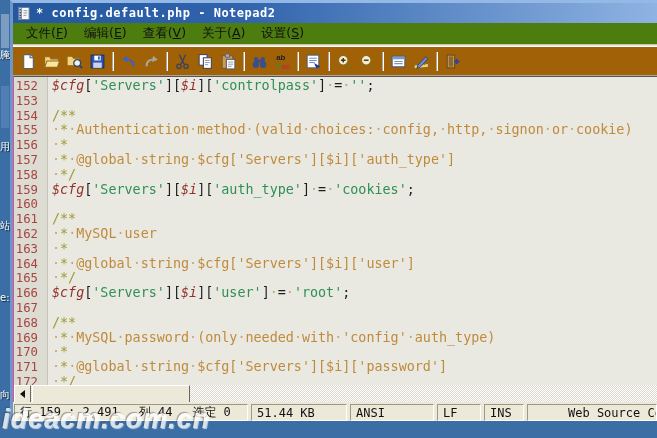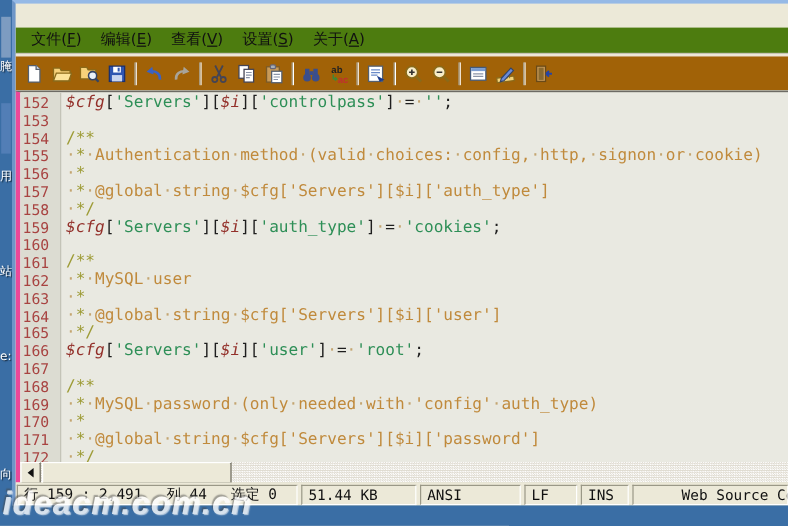--- a/index.html
+++ b/index.html
@@ -29,21 +29,21 @@
   .mi{padding:2px 8px;white-space:nowrap;}
 
   .toolbar{position:absolute;left:0;top:43px;right:0;height:30px;background:#a16207;
     border-top:1px solid #FFFFFF;border-bottom:1px solid #ACA899;
     display:flex;align-items:center;padding-left:4px;}
   .tbtn{width:23px;height:23px;display:flex;align-items:center;justify-content:center;}
   .tsep{width:2px;height:19px;border-left:1px solid #ACA899;border-right:1px solid #FFFFFF;margin:0 3px;}
 
   
   .editwrap{position:absolute;left:0;top:73px;right:0;height:326px;
-    border-left:4px solid #ec4899;border-top:1px solid #555;}
+    border-left:1px solid #ec4899;border-top:1px solid #555;}
   .editor{position:absolute;left:0;top:0;right:0;height:308px;background:#E9E9E1;overflow:hidden;}
   .gutter{position:absolute;left:0;top:0;bottom:0;width:34px;background:#DCDCD2;
     border-right:1px solid #C4C4B8;}
   .code-lines{position:absolute;left:0;top:2px;right:0;
     font-family:"DejaVu Sans Mono",monospace;font-size:13.4px;line-height:14.8px;white-space:pre;}
   .cl{display:flex;height:14.8px;}
   .ln{flex:0 0 30px;text-align:right;padding-right:6px;color:#A84341;font-size:12.3px;}
   .ct{padding-left:8px;color:#1E1E1E;}
   .tk-v{color:#93302A;font-style:italic;}
   .tk-s{color:#2E8F57;}
@@ -93,27 +93,41 @@
   <div class="blob2"></div>
 <span class="frag" style="top: 48px;">腌</span>
     <span class="frag" style="top: 140px;">用</span>
     <span class="frag" style="top: 219px;">站</span>
     <span class="frag" style="top: 292px;">e:</span>
     <span class="frag" style="top: 388px;">向</span>
   </div>
 
 <div class="window">
 
+  <div class="titlebar">
+    <span>
+      <svg width="15" height="15" viewBox="0 0 16 16">
+        <rect x="3" y="1.5" width="11" height="13" fill="#F8F8F4" stroke="#667799" stroke-width="1"></rect>
+        <rect x="3" y="1.5" width="3" height="13" fill="#BFD4EC" stroke="#667799" stroke-width="0.8"></rect>
+        <circle cx="4.5" cy="4" r="0.9" fill="#445"></circle>
+          <circle cx="4.5" cy="7" r="0.9" fill="#445"></circle>
+        <circle cx="4.5" cy="10" r="0.9" fill="#445"></circle>
+          <circle cx="4.5" cy="12.5" r="0.9" fill="#445"></circle>
+        <path d="M8 5h4M8 7.5h4M8 10h3" stroke="#8A94A8" stroke-width="1"></path>
+      </svg>
+    </span>
+    <span class="title">* config.default.php - Notepad2</span>
+  </div>
 
   <div class="menubar">
       <span class="mi">文件(<u>F</u>)</span>
       <span class="mi">编辑(<u>E</u>)</span>
       <span class="mi">查看(<u>V</u>)</span>
+      <span class="mi">关于(<u>A</u>)</span>
       <span class="mi">设置(<u>S</u>)</span>
-      <span class="mi">关于(<u>A</u>)</span>
     </div>
 
   <div class="toolbar">
     <div class="tbtn">
         <span>
           <svg width="17" height="17" viewBox="0 0 16 16">
             <path d="M3.5 1.5h6l3 3v10h-9z" fill="#FFFFFF" stroke="#556070"></path>
             <path d="M9.5 1.5v3h3" fill="#DDE4EE" stroke="#556070"></path>
           </svg>
         </span>

